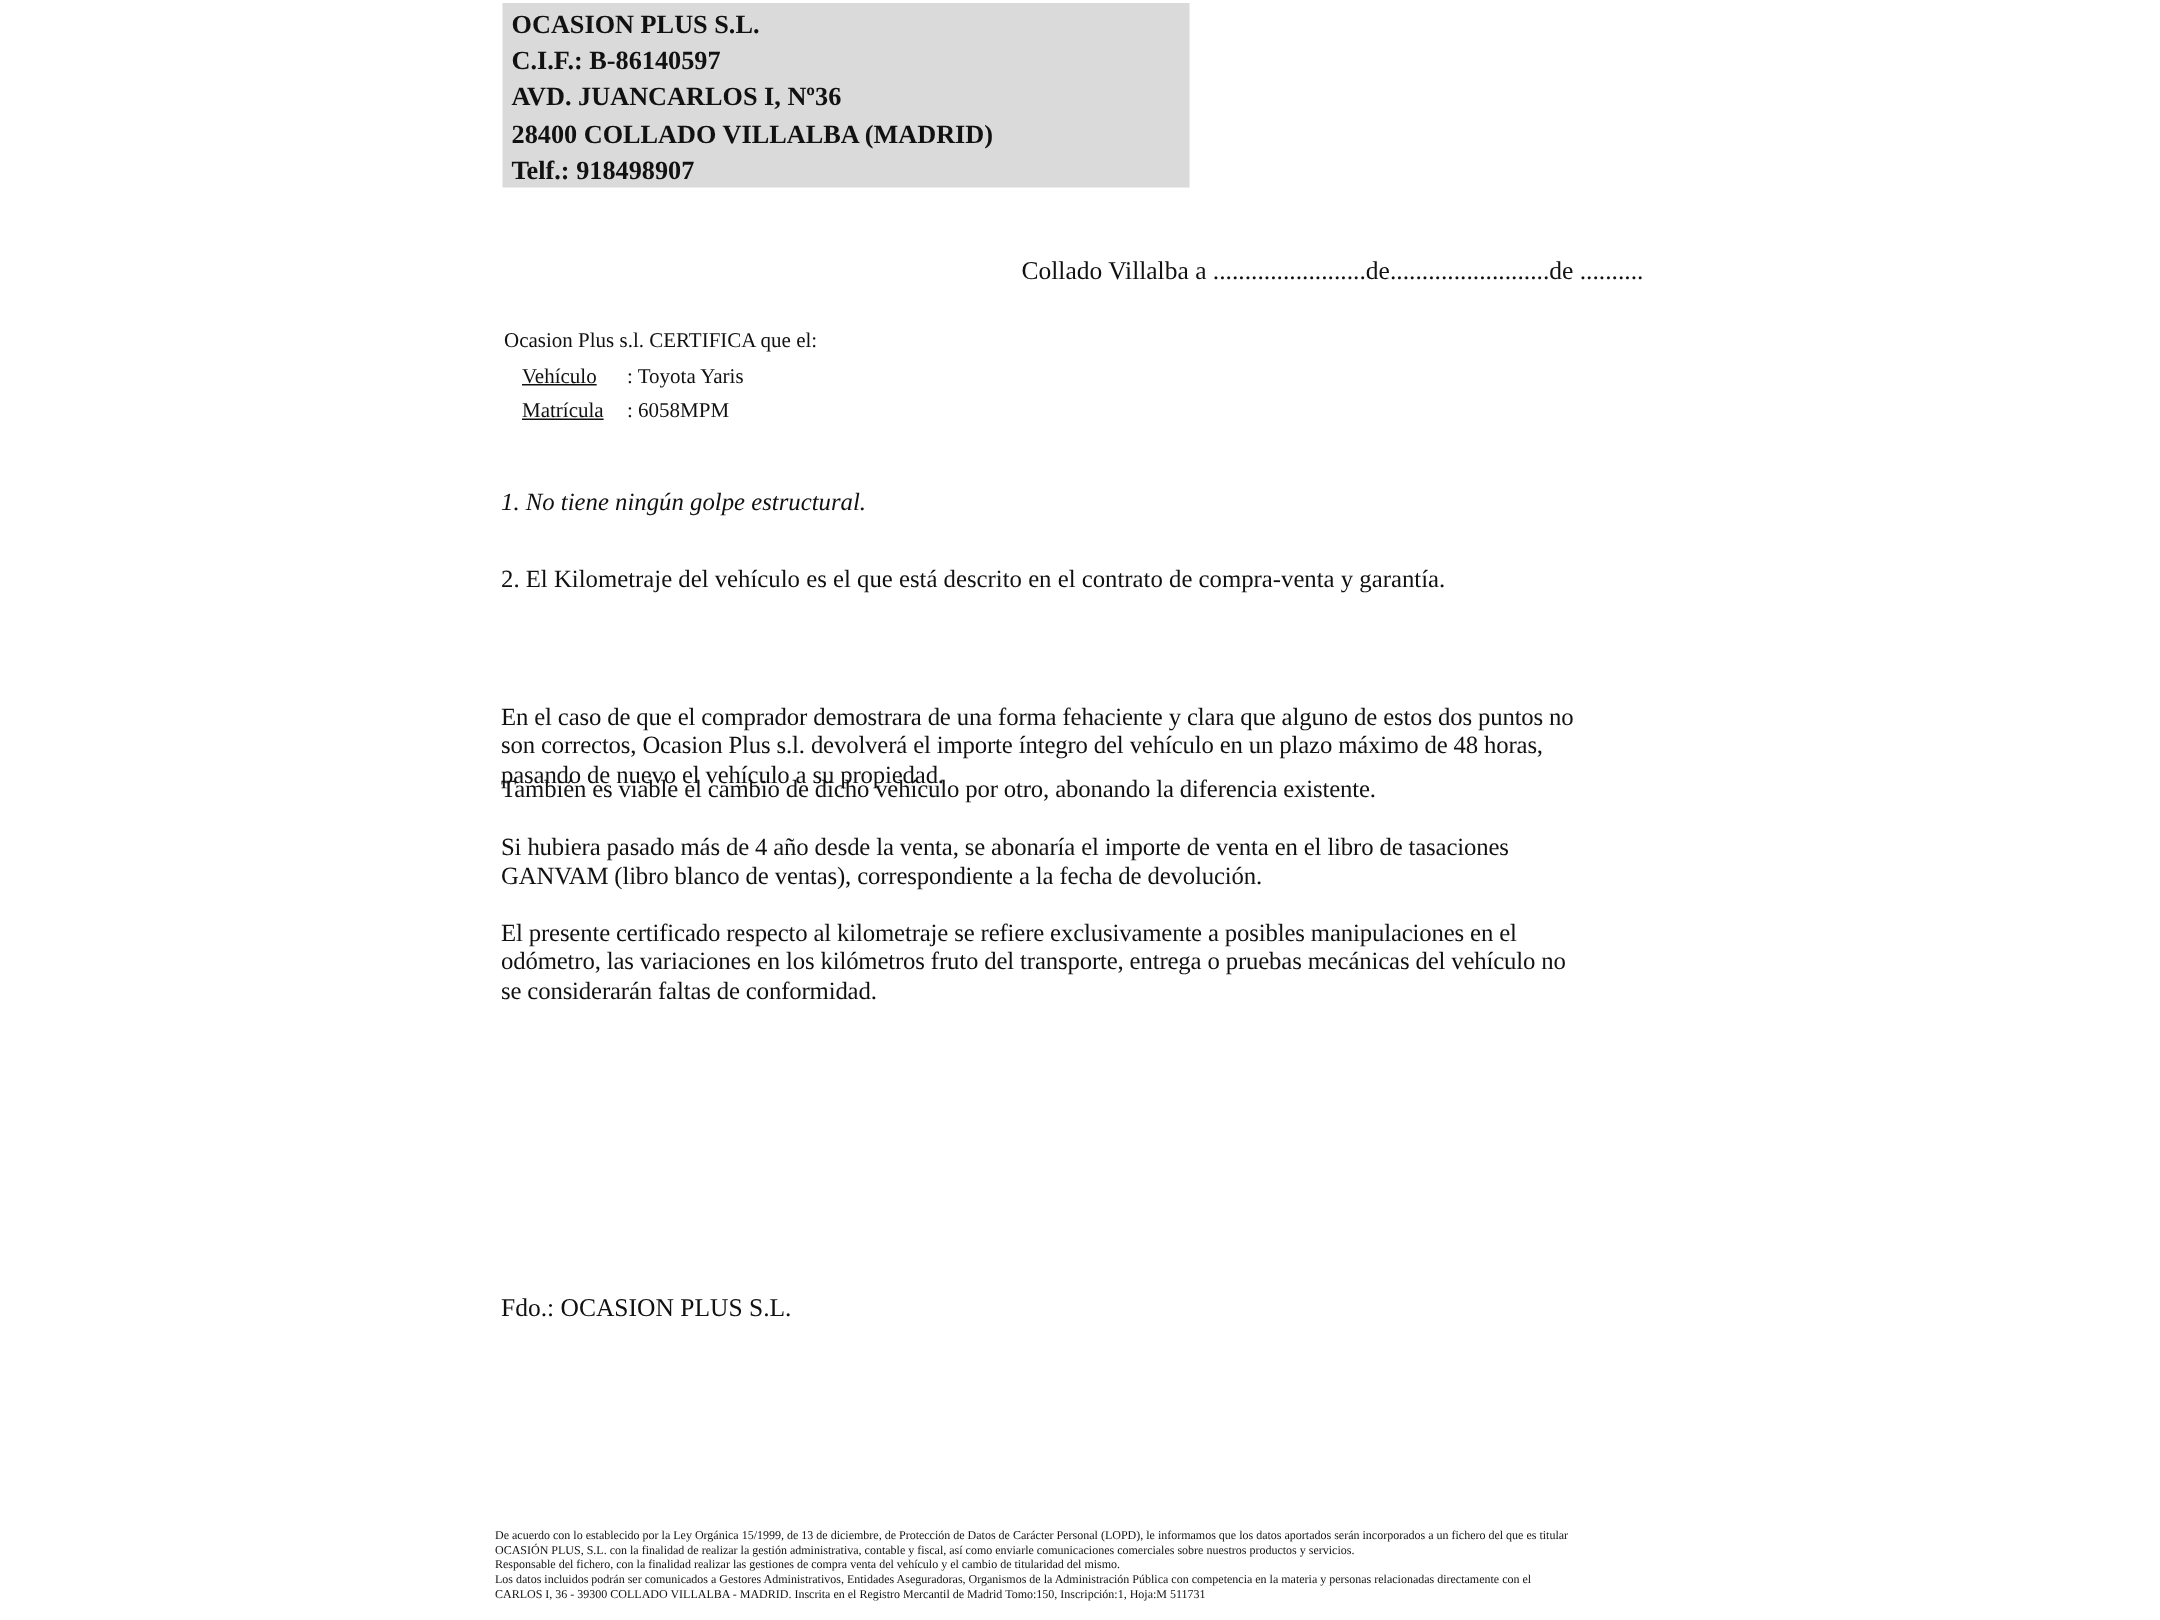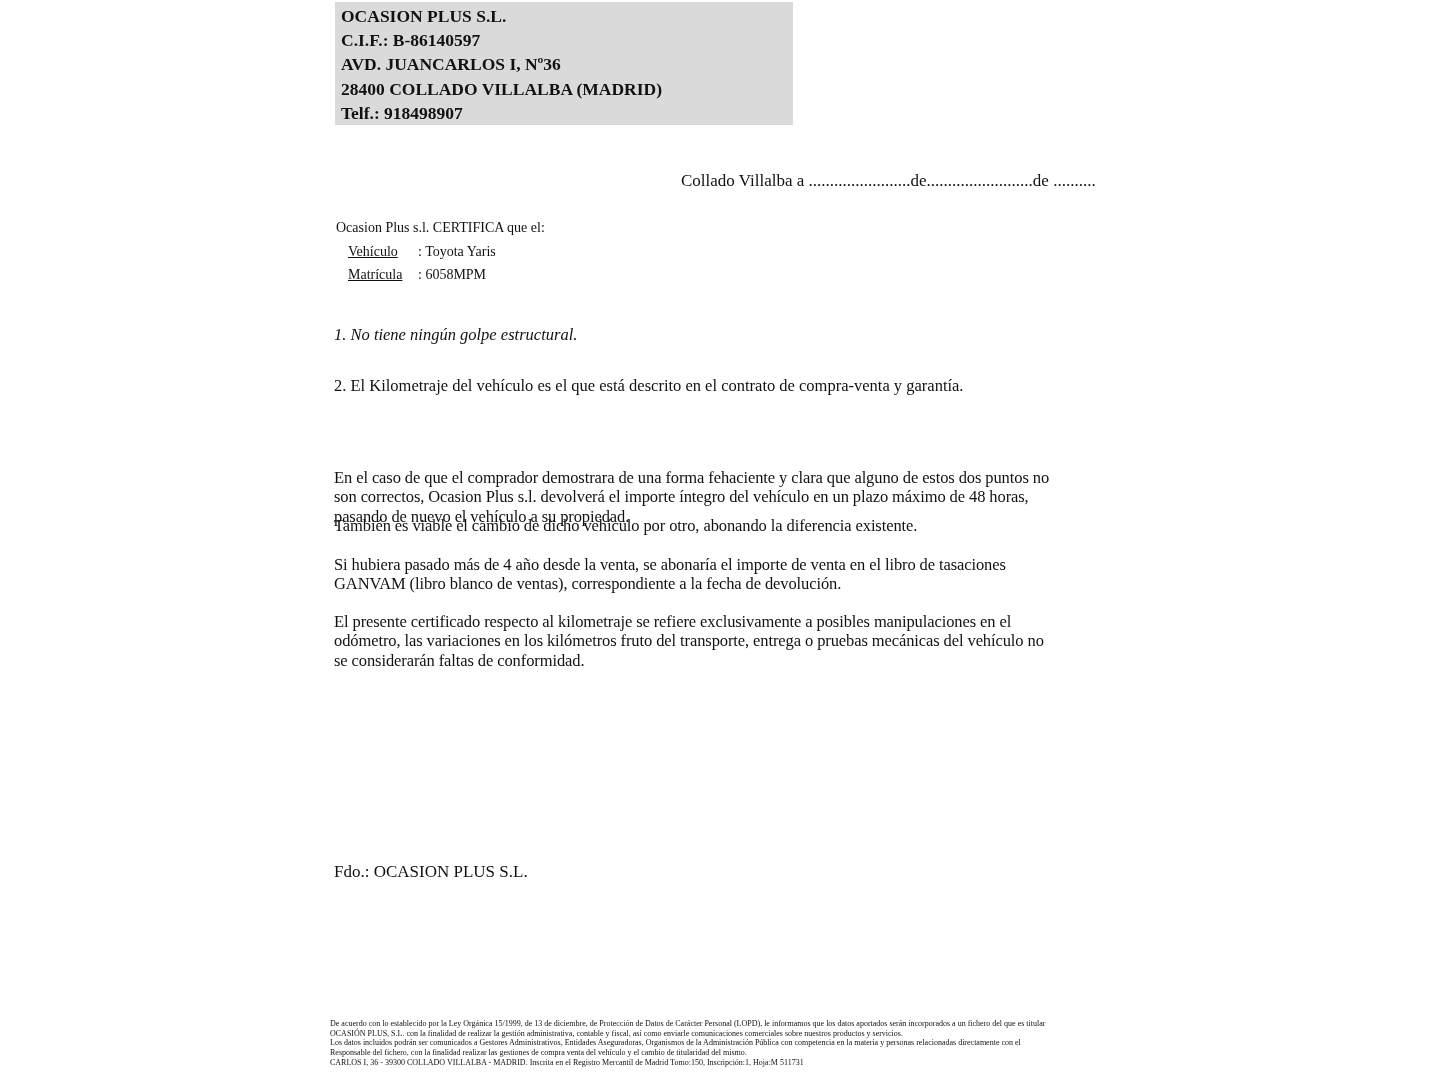--- a/index.html
+++ b/index.html
@@ -125,16 +125,16 @@
 GANVAM (libro blanco de ventas), correspondiente a la fecha de devolución.</div>
 <div class="abs para para-4">El presente certificado respecto al kilometraje se refiere exclusivamente a posibles manipulaciones en el
 odómetro, las variaciones en los kilómetros fruto del transporte, entrega o pruebas mecánicas del vehículo no
 se considerarán faltas de conformidad.</div>
 
 <div class="abs fdo-line">Fdo.: OCASION PLUS S.L.</div>
 
 <div class="abs legal-footer">
   <div class="fline">De acuerdo con lo establecido por la Ley Orgánica 15/1999, de 13 de diciembre, de Protección de Datos de Carácter Personal (LOPD), le informamos que los datos aportados serán incorporados a un fichero del que es titular</div>
   <div class="fline">OCASIÓN PLUS, S.L. con la finalidad de realizar la gestión administrativa, contable y fiscal, así como enviarle comunicaciones comerciales sobre nuestros productos y servicios.</div>
+  <div class="fline">Responsable del fichero, con la finalidad realizar las gestiones de compra venta del vehículo y el cambio de titularidad del mismo.</div>
   <div class="fline">Los datos incluidos podrán ser comunicados a Gestores Administrativos, Entidades Aseguradoras, Organismos de la Administración Pública con competencia en la materia y personas relacionadas directamente con el</div>
-  <div class="fline">Responsable del fichero, con la finalidad realizar las gestiones de compra venta del vehículo y el cambio de titularidad del mismo.</div>
   <div class="fline">CARLOS I, 36 - 39300 COLLADO VILLALBA - MADRID. Inscrita en el Registro Mercantil de Madrid Tomo:150, Inscripción:1, Hoja:M 511731</div>
 </div>
 
 </body></html>

